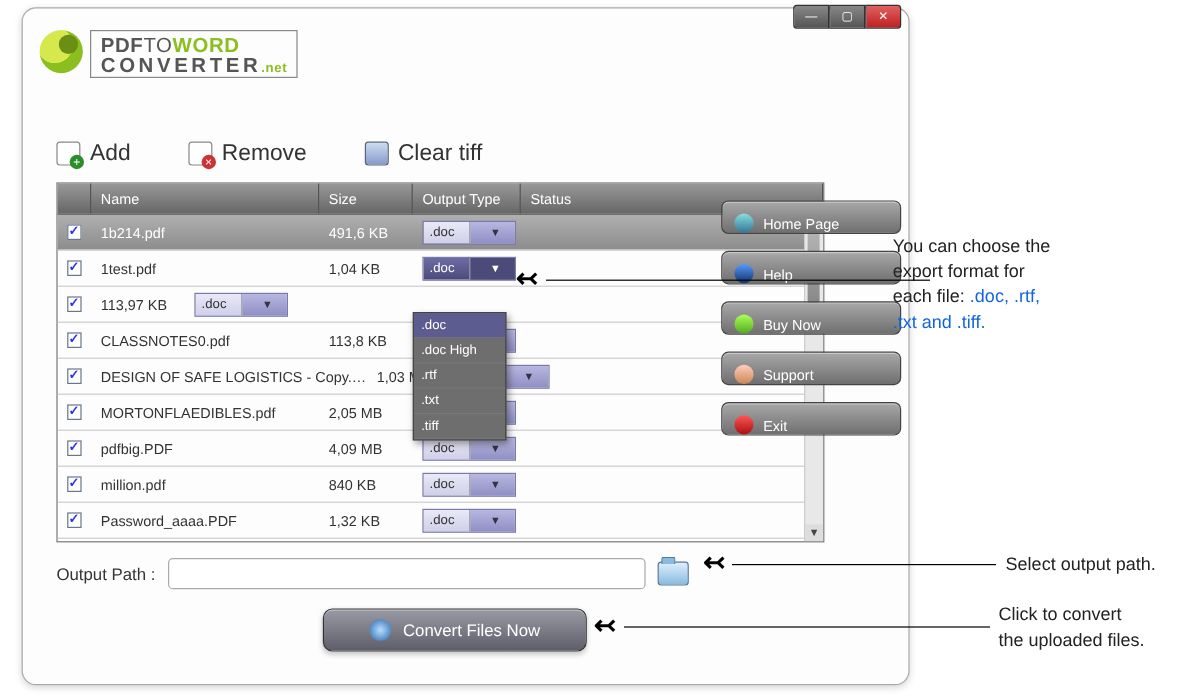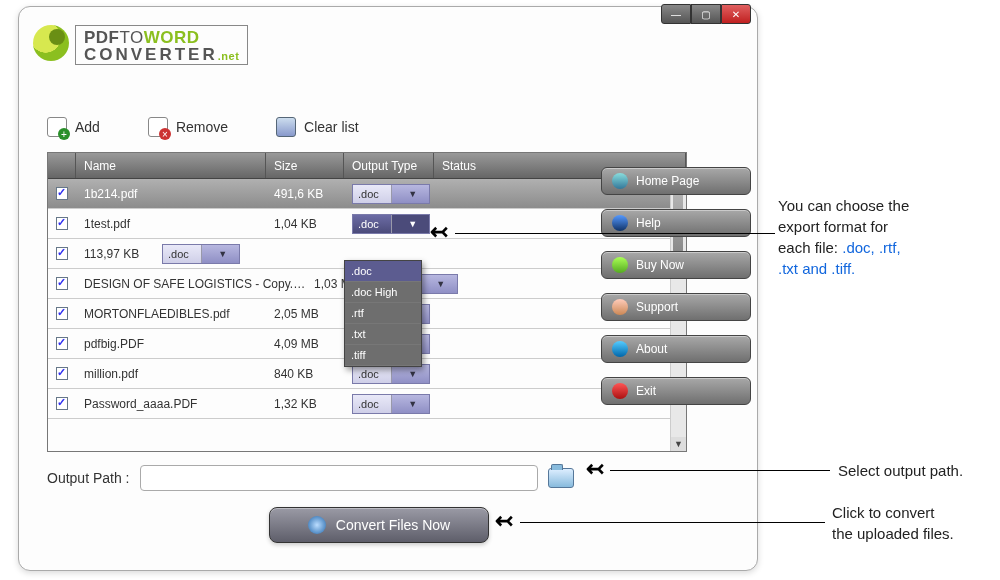--- a/index.html
+++ b/index.html
@@ -15,21 +15,21 @@
   .tbtn.close { background: linear-gradient(#e06060,#c02020); border-radius:0 3px 3px 0; }
   .logo { position:absolute; left:14px; top:18px; display:flex; align-items:flex-start; gap:6px; }
   .logo-icon { width:36px; height:36px; border-radius:50%; background: radial-gradient(circle at 35% 35%, #d7e84f 0 45%, #8bbf1f 46% 100%); position:relative; }
   .logo-icon::after { content:""; position:absolute; right:4px; top:4px; width:16px; height:16px; border-radius:50%; background:#6a8f14;}
   .logo-text { border:1px solid #888; padding:3px 8px 1px; font-size:17px; line-height:1; letter-spacing:0.5px;}
   .logo-text .pdf{color:#555;font-weight:bold}
   .logo-text .to{color:#555}
   .logo-text .word{color:#8bbf1f;font-weight:bold}
   .logo-text .conv{color:#555;font-weight:bold;letter-spacing:3px}
   .logo-text .net{color:#8bbf1f;font-weight:bold;font-size:11px}
-  .toolbar { position:absolute; left:28px; top:110px; display:flex; gap:48px; align-items:center; font-size:14px; color:#333;}
+  .toolbar { position:absolute; left:28px; top:110px; display:flex; gap:48px; align-items:center; font-size:19px; color:#333;}
   .toolbar .titem{display:flex;align-items:center;gap:8px;cursor:pointer}
   .ticon{width:20px;height:20px;display:inline-block;position:relative}
   .ticon.add{background:#fff;border:1px solid #888;border-radius:3px}
   .ticon.add::after{content:"+";position:absolute;right:-4px;bottom:-4px;background:#2a8f2a;color:#fff;border-radius:50%;width:12px;height:12px;font-size:10px;display:flex;align-items:center;justify-content:center}
   .ticon.rem{background:#fff;border:1px solid #888;border-radius:3px}
   .ticon.rem::after{content:"×";position:absolute;right:-4px;bottom:-4px;background:#c33;color:#fff;border-radius:50%;width:12px;height:12px;font-size:10px;display:flex;align-items:center;justify-content:center}
   .ticon.clr{background:linear-gradient(#cde,#89c);border:1px solid #567;border-radius:3px}
   .table-area{position:absolute;left:28px;top:145px;width:640px;height:300px;border:1px solid #777;display:flex;flex-direction:column}
   .thead{display:flex;background:linear-gradient(#999,#666);color:#fff;font-size:12px;height:26px;align-items:center;border-bottom:1px solid #444}
   .th{padding:0 8px;border-right:1px solid #555;height:100%;display:flex;align-items:center}
@@ -56,21 +56,21 @@
   .dd.open .ddarr{background:#4b4b7a;color:#fff}
   .dd-pop{position:absolute;z-index:50;background:#6e6e6e;border:1px solid #444;font-size:11px;color:#fff;width:78px;box-shadow:2px 3px 6px rgba(0,0,0,0.4)}
   .dd-pop .ddopt{padding:4px 6px;border-bottom:1px solid #777;cursor:pointer}
   .dd-pop .ddopt.hl{background:#5c5c90}
   .scrollbar{position:absolute;right:0;top:0;width:16px;height:100%;background:#e8e8e8;border-left:1px solid #ccc}
   .scrollbar .thumb{position:absolute;left:2px;top:4px;width:10px;height:70px;background:linear-gradient(#bbb,#888);border-radius:3px}
   .scrollbar .arr{position:absolute;left:0;width:100%;height:14px;background:#ddd;display:flex;align-items:center;justify-content:center;font-size:9px;color:#444}
   .scrollbar .arr.up{top:0}
   .scrollbar .arr.dn{bottom:0}
   .sidebtns{position:absolute;left:582px;top:160px;width:150px;display:flex;flex-direction:column;gap:14px}
-  .sbtn{height:28px;border-radius:6px;background:linear-gradient(#a8a8a8,#6f6f6f);border:1px solid #444;color:#fff;font-size:12px;display:flex;align-items:center;gap:8px;padding:0 10px;cursor:pointer;box-shadow:inset 0 1px 0 rgba(255,255,255,0.4)}
+  .sbtn{height:28px;border-radius:6px;background:linear-gradient(#a8a8a8,#6f6f6f);border:1px solid #444;color:#fff;font-size:12px;display:flex;align-items:flex-end;gap:8px;padding:0 10px;cursor:pointer;box-shadow:inset 0 1px 0 rgba(255,255,255,0.4)}
   .sicon{width:16px;height:16px;border-radius:50%;display:inline-block}
   .sicon.home{background:linear-gradient(#8dd,#379)}
   .sicon.buy{background:linear-gradient(#af5,#5a2)}
   .sicon.help{background:linear-gradient(#59f,#136)}
   .sicon.sup{background:linear-gradient(#fcb,#c85)}
   .sicon.about{background:linear-gradient(#5cf,#06a)}
   .sicon.exit{background:linear-gradient(#f55,#a11)}
   .outpath{position:absolute;left:28px;top:458px;display:flex;align-items:center;gap:10px;font-size:14px;color:#333}
   .outpath input{width:398px;height:26px;border:1px solid #aaa;border-radius:4px;padding:0 6px;font-size:13px}
   .folder-ico{width:26px;height:20px;background:linear-gradient(#def,#8bd);border:1px solid #579;border-radius:3px;position:relative;cursor:pointer}
@@ -104,21 +104,21 @@
     <div class="titem">
         <span class="ticon add"></span>
         <span>Add</span>
       </div>
     <div class="titem">
         <span class="ticon rem"></span>
         <span>Remove</span>
       </div>
     <div class="titem">
         <span class="ticon clr"></span>
-        <span>Clear list</span>
+        <span>Clear tiff</span>
       </div>
   </div>
 
   <div class="table-area">
     <div class="thead">
       <div class="th check"></div>
       <div class="th name">Name</div>
       <div class="th size">Size</div>
       <div class="th ot">Output Type</div>
       <div class="th status">Status</div>
@@ -169,20 +169,32 @@
           <div class="td ot"><span class="dd">
               <span>.doc</span>
               <span class="ddarr">▼</span>
             </span></div>
           <div class="td status"></div>
         </div>
         <div class="trow">
           <div class="td check">
             <span class="chk on"></span>
           </div>
+          <div class="td name" style="">CLASSNOTES0.pdf</div>
+          <div class="td size" style="">113,8 KB</div>
+          <div class="td ot"><span class="dd">
+              <span>.doc</span>
+              <span class="ddarr">▼</span>
+            </span></div>
+          <div class="td status"></div>
+        </div>
+        <div class="trow">
+          <div class="td check">
+            <span class="chk on"></span>
+          </div>
           <div class="td name" style="width:238px">DESIGN OF SAFE LOGISTICS - Copy.pdf</div>
           <div class="td size" style="width:58px;padding-left:0">1,03 MB</div>
           <div class="td ot"><span class="dd">
               <span>.doc</span>
               <span class="ddarr">▼</span>
             </span></div>
           <div class="td status"></div>
         </div>
         <div class="trow">
           <div class="td check">
@@ -244,45 +256,41 @@
         <span class="sicon help"></span>
         <span>Help</span>
       </div>
     <div class="sbtn">
         <span class="sicon buy"></span>
         <span>Buy Now</span>
       </div>
     <div class="sbtn">
         <span class="sicon sup"></span>
         <span>Support</span>
-      </div>
-    <div class="sbtn">
-        <span class="sicon about"></span>
-        <span>About</span>
       </div>
     <div class="sbtn">
         <span class="sicon exit"></span>
         <span>Exit</span>
       </div>
   </div>
 
   <div class="outpath">
     <span>Output Path :</span>
     <input type="text" style="">
     <span class="folder-ico"></span>
   </div>
 
   <div class="convert">
     <span class="gear"></span>
     <span>Convert Files Now</span>
   </div>
 </div>
 
 <div class="arrow" style="left:430px;top:219px">↢</div>
-<div class="annot" style="left:778px;top:195px;width:210px">
+<div class="annot" style="left:744px;top:195px;width:210px">
   <span>You can choose the</span><br>
   <span>export format for</span><br>
   <span>each file: </span><span class="blue">.doc, .rtf,</span><br>
   <span class="blue">.txt and .tiff.</span>
 </div>
 <div style="position:absolute;left:455px;top:233px;width:320px;border-top:1px solid #000"></div>
 
 <div class="arrow" style="left:586px;top:456px">↢</div>
 <div style="position:absolute;left:610px;top:470px;width:220px;border-top:1px solid #000"></div>
 <div class="annot" style="left:838px;top:460px">Select output path.</div>

